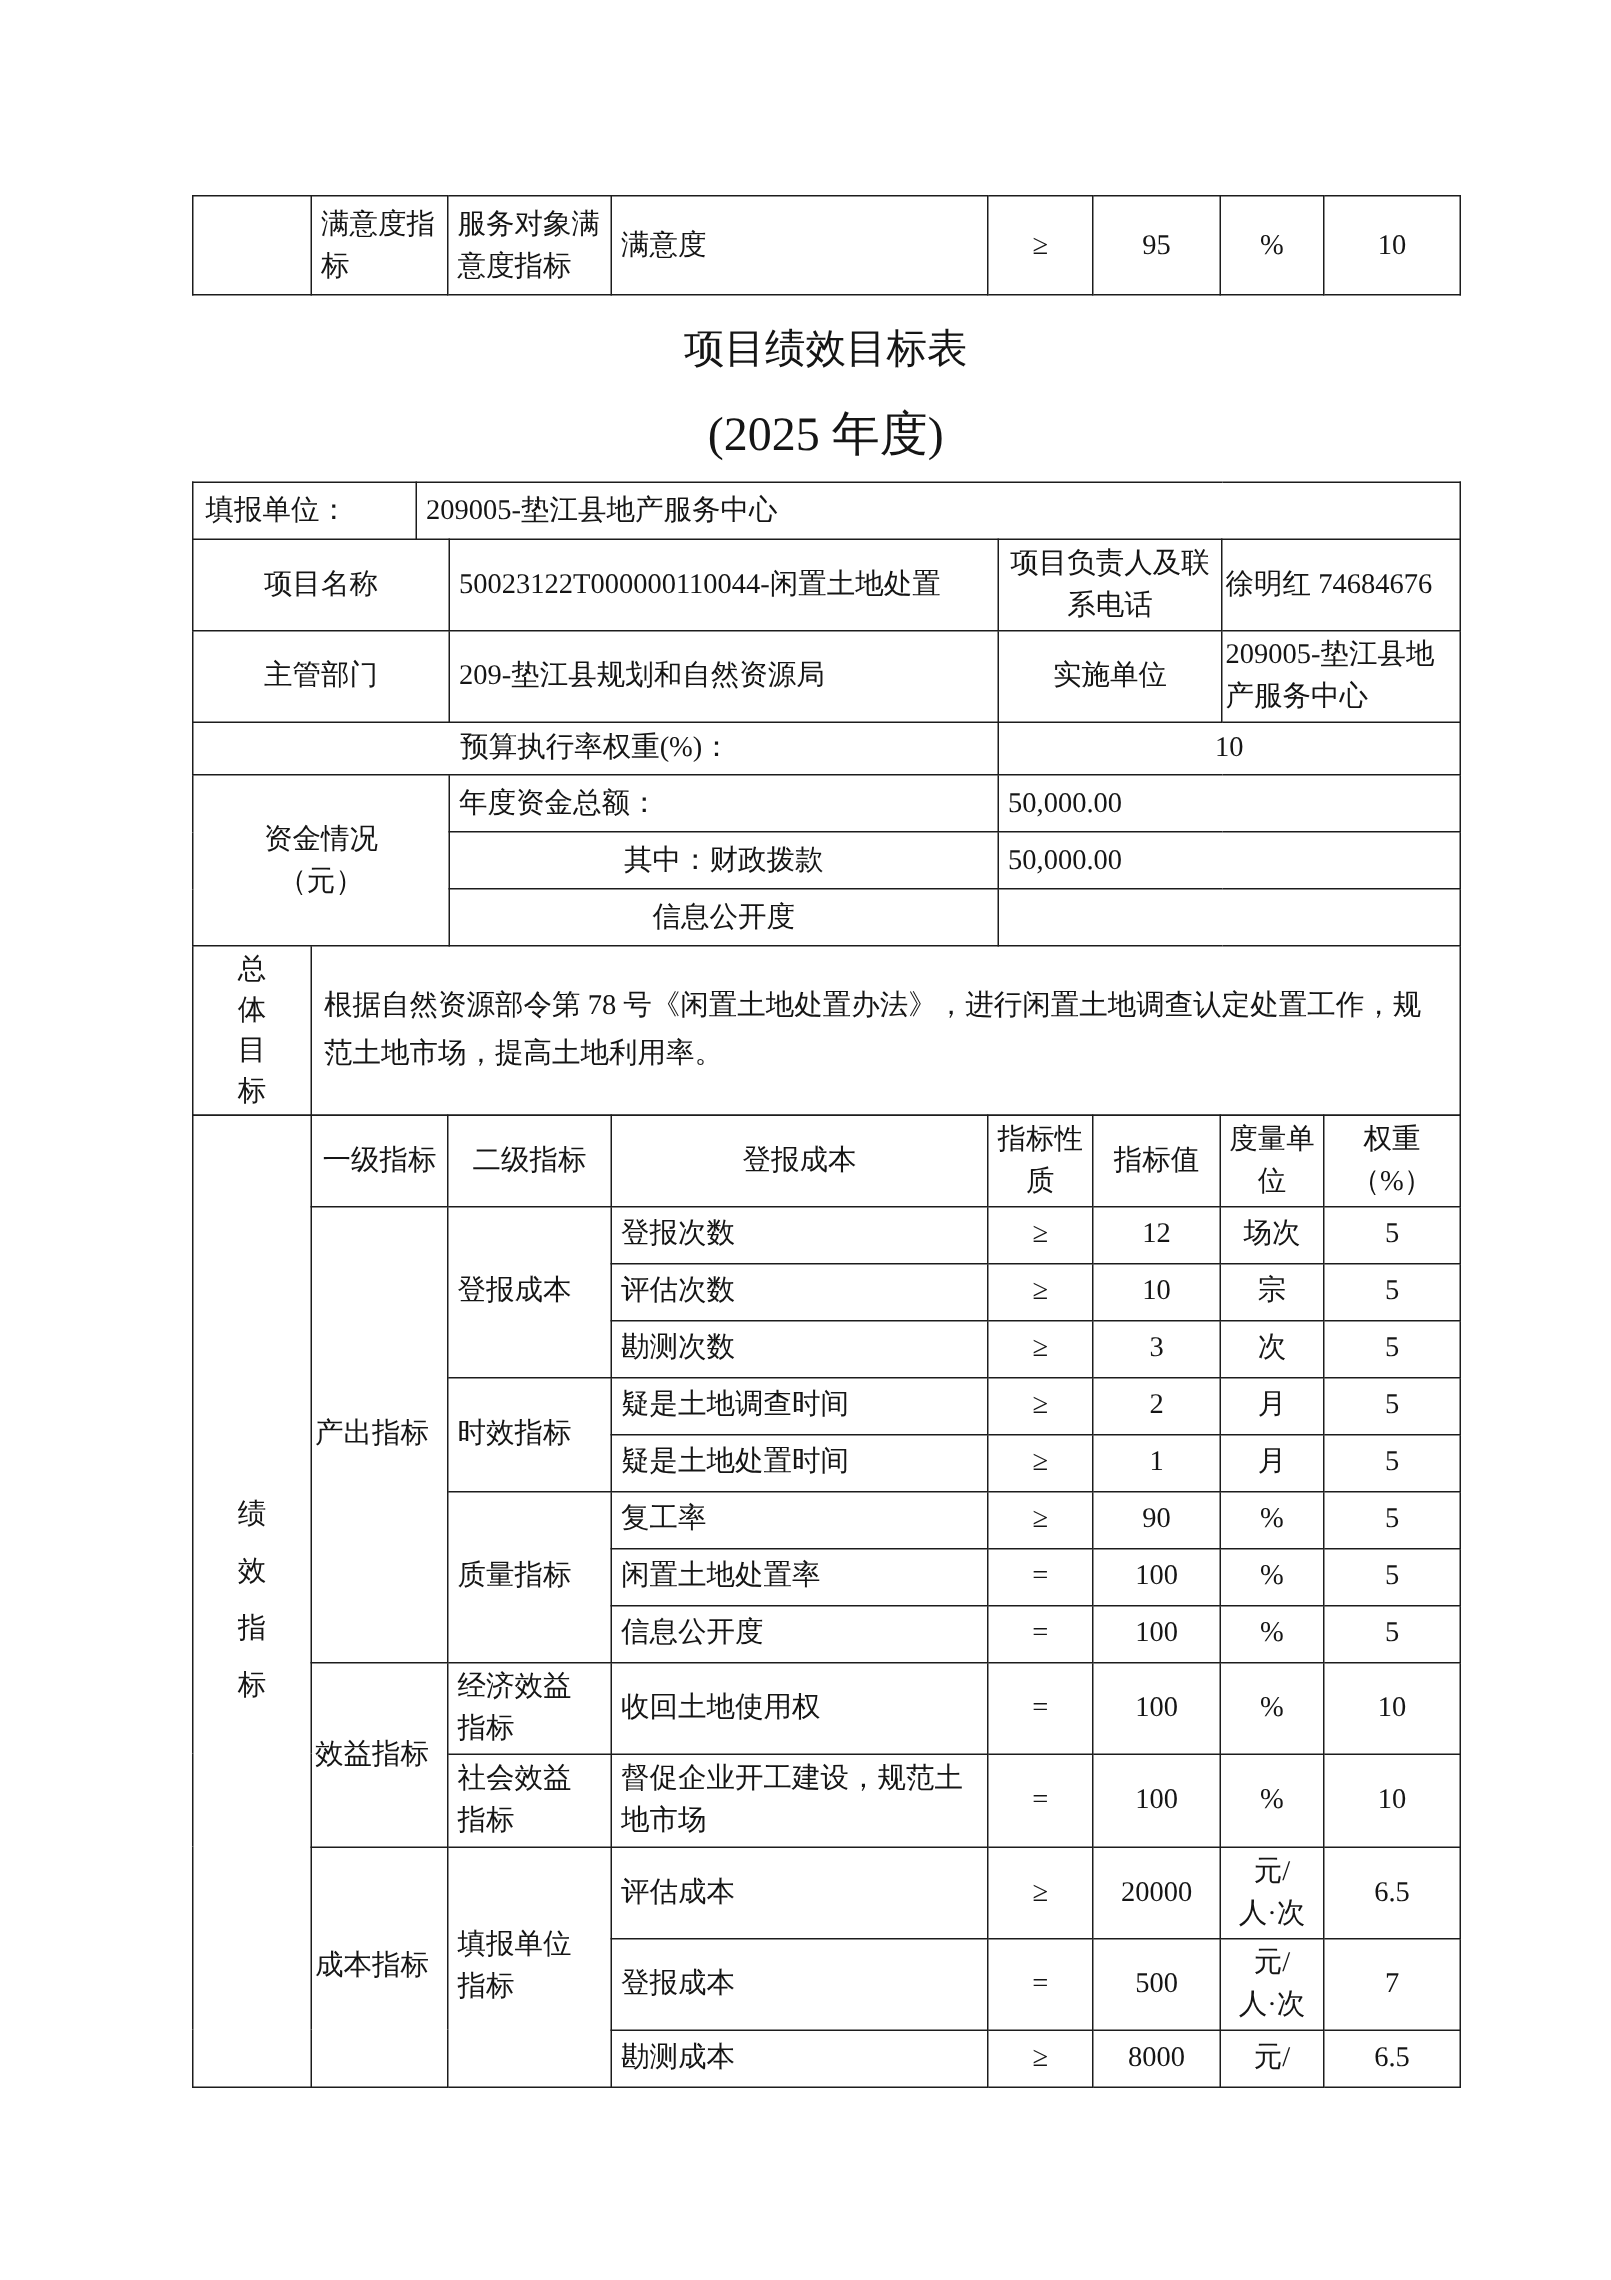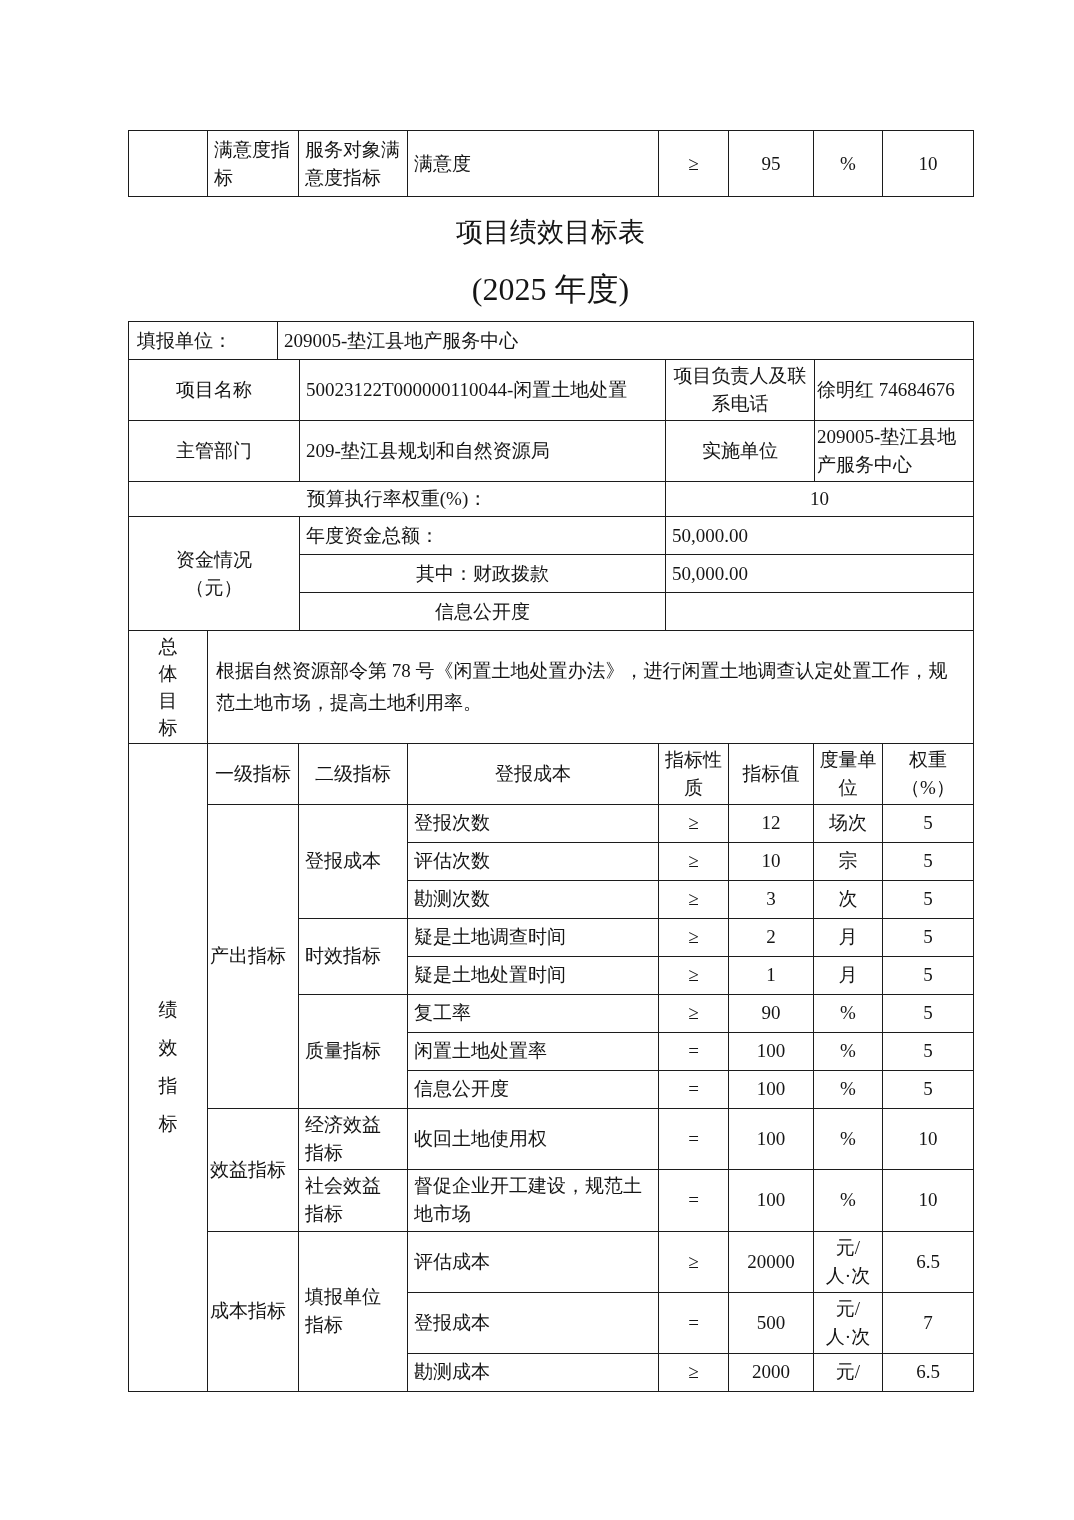--- a/index.html
+++ b/index.html
@@ -238,21 +238,21 @@
         <td class="al">登报成本</td>
         <td class="ac">=</td>
         <td class="ac">500</td>
         <td class="ac tight">元/
 人·次</td>
         <td class="ac">7</td>
       </tr>
       <tr style="height:38px">
         <td class="al">勘测成本</td>
         <td class="ac">≥</td>
-        <td class="ac">2000</td>
+        <td class="ac">8000</td>
         <td class="ac">元/</td>
         <td class="ac">6.5</td>
       </tr>
     </tbody>
       </table>
 
   </div>
 </div>
 
 </body></html>

